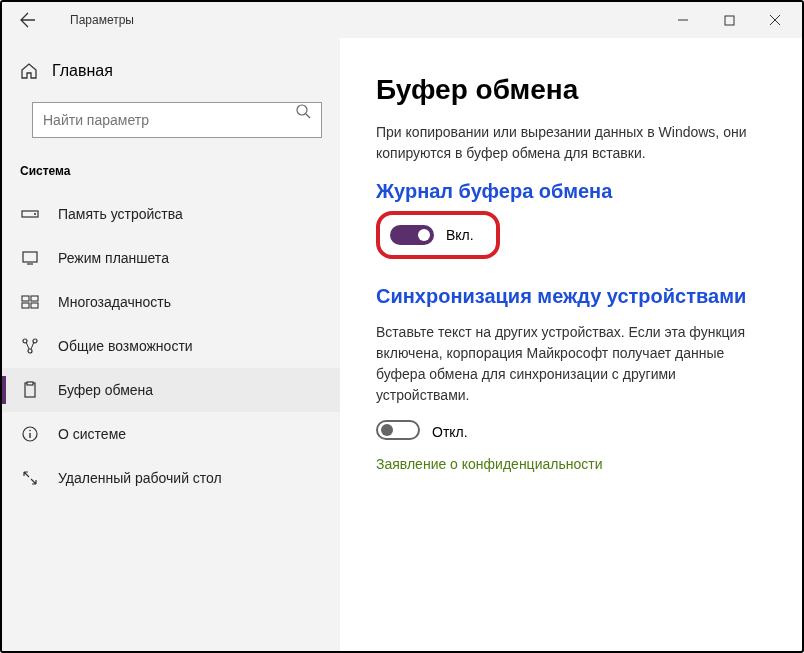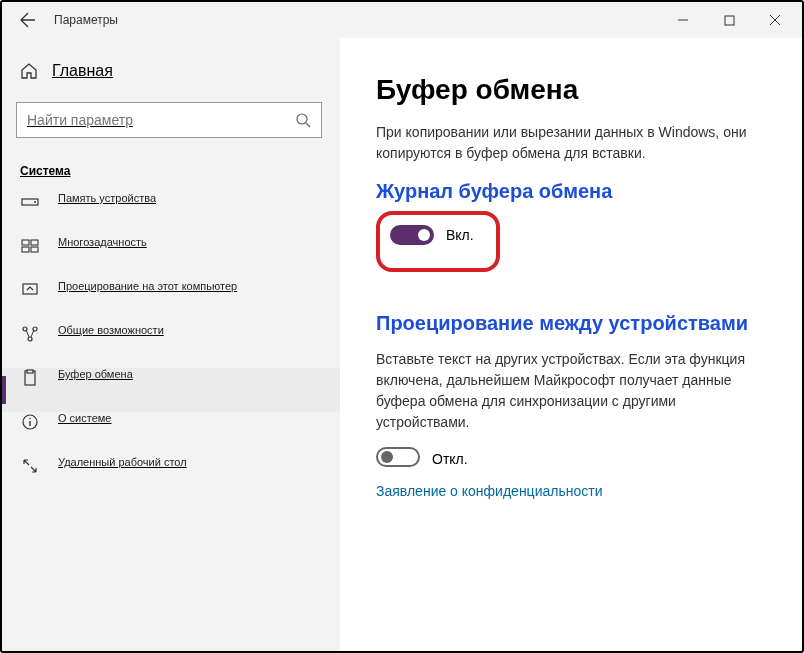--- a/index.html
+++ b/index.html
@@ -1,48 +1,48 @@
 <!DOCTYPE html>
 <html><head>
 <meta charset="utf-8">
 <style>
 * { margin: 0; padding: 0; box-sizing: border-box; font-family: "Segoe UI", Arial, sans-serif; }
 body { background: #fff; }
 .window { width: 804px; height: 653px; border: 2px solid #000; border-radius: 3px; background: #fff; display: flex; flex-direction: column; overflow: hidden; }
-.titlebar { height: 36px; display: flex; align-items: center; padding: 14px 4px; background: #f3f3f3; }
+.titlebar { height: 36px; display: flex; align-items: center; padding: 14px 4px; background: #f3f3f3; gap: 16px; }
 .back-btn { width: 44px; height: 36px; display: flex; align-items: center; justify-content: center; cursor: pointer; }
 .win-title { font-size: 12px; color: #333; margin-left: 4px; }
 .win-controls { margin-left: auto; display: flex; }
 .win-btn { width: 46px; height: 36px; display: flex; align-items: center; justify-content: center; cursor: pointer; color: #333; }
 .content { flex: 1; display: flex; overflow: hidden; }
-.sidebar { width: 338px; background: #f3f3f3; display: flex; flex-direction: column; padding-top: 14px; text-decoration: underline; }
+.sidebar { width: 338px; background: #f3f3f3; display: flex; flex-direction: column; padding-top: 14px; }
 .home-row { display: flex; align-items: center; padding: 10px 18px 10px 50px; cursor: pointer; position: relative; }
 .home-row .home-icon { position: absolute; left: 18px; }
-.search-box { margin: 12px 18px 18px 14px; height: 36px; border: 1px solid #999; background: #fff; display: flex; align-items: center; padding: 0 10px; }
+.search-box { margin: 12px 18px 18px 30px; height: 36px; border: 1px solid #999; background: #fff; display: flex; padding: 0 10px; }
 .search-box input { flex: 1; border: none; outline: none; font-size: 14px; background: transparent; }
 .section-header { font-weight: 600; font-size: 12px; padding: 8px 18px 14px 18px; color: #000; }
 .nav-list { flex: 1; overflow-y: auto; }
-.nav-item { display: flex; align-items: flex-start; height: 44px; padding: 0 18px; cursor: pointer; position: relative; font-size: 11px; color: #222; }
+.nav-item { display: flex; align-items: center; height: 44px; padding: 0 18px; cursor: pointer; position: relative; font-size: 14px; color: #222; }
 .nav-item.active::before { content: ""; position: absolute; left: 0; top: 8px; bottom: 8px; width: 4px; background: #5b2e6c; }
 .nav-item.active { background: rgba(0,0,0,0.03); }
 .nav-icon { width: 20px; height: 20px; margin-right: 18px; display: flex; align-items: center; justify-content: center; flex-shrink: 0; }
 .main { flex: 1; padding: 36px 36px 12px 36px; overflow-y: auto; }
 .page-title { font-size: 28px; font-weight: 600; margin-bottom: 16px; color: #000; }
 .desc { font-size: 14px; color: #333; line-height: 1.5; margin-bottom: 16px; max-width: 410px; }
 .sub-title { font-size: 20px; font-weight: 600; margin-bottom: 14px; color: #1d4ed8; }
 .toggle-row { display: flex; align-items: flex-end; margin-bottom: 15px; }
 .toggle { width: 44px; height: 20px; border-radius: 10px; position: relative; cursor: pointer; }
 .toggle.on { background: #5b2e6c; }
 .toggle.off { background: #fff; border: 2px solid #666; }
 .toggle .knob { width: 12px; height: 12px; border-radius: 50%; position: absolute; top: 50%; transform: translateY(-50%); }
 .toggle.on .knob { background: #fff; right: 4px; }
 .toggle.off .knob { background: #666; left: 3px; top: 2px; transform: none; }
 .toggle-label { font-size: 14px; margin-left: 12px; }
-.highlight-box { border: 4px solid #d61f26; border-radius: 16px; padding: 10px 22px 23px 10px; display: inline-flex; align-items: center; margin-bottom: 40px; margin-top: -6px; }
-.link { color: #0369a1; font-size: 14px; cursor: pointer; }
+.highlight-box { border: 4px solid #d61f26; border-radius: 16px; padding: 10px 22px 10px 10px; display: inline-flex; align-items: center; margin-bottom: 26px; margin-top: -6px; }
+.link { color: #4d7c0f; font-size: 14px; cursor: pointer; }
 svg { display: block; }
 </style>
 </head>
 <body>
 
 <div class="window">
   <div class="titlebar">
     <div class="back-btn">
       <svg width="16" height="16" viewBox="0 0 16 16">
           <path d="M8 1 L1 8 L8 15 M1 8 H15" stroke="#333" stroke-width="1.3" fill="none"></path>
@@ -91,42 +91,42 @@
         <div class="nav-item">
           <span class="nav-icon">
               <svg width="18" height="18" viewBox="0 0 18 18">
                 <rect x="1" y="6" width="16" height="6" stroke="#333" stroke-width="1.2" fill="none"></rect>
                 <circle cx="14" cy="9" r="1" fill="#333"></circle>
               </svg>
             </span>
           <span>Память устройства</span>
         </div>
 
+        <div class="nav-item">
+          <span class="nav-icon">
+              <svg width="18" height="18" viewBox="0 0 18 18">
+                <rect x="2" y="3" width="14" height="10" stroke="#333" stroke-width="1.2" fill="none"></rect>
+                <line x1="6" y1="15" x2="12" y2="15" stroke="#333" stroke-width="1.2"></line>
+              </svg>
+            </span>
+          <span>Режим планшета</span>
+        </div>
 
         <div class="nav-item">
           <span class="nav-icon">
               <svg width="18" height="18" viewBox="0 0 18 18">
                 <rect x="1" y="3" width="7" height="5" stroke="#333" stroke-width="1.1" fill="none"></rect>
                 <rect x="10" y="3" width="7" height="5" stroke="#333" stroke-width="1.1" fill="none"></rect>
                 <rect x="1" y="10" width="7" height="5" stroke="#333" stroke-width="1.1" fill="none"></rect>
                 <rect x="10" y="10" width="7" height="5" stroke="#333" stroke-width="1.1" fill="none"></rect>
               </svg>
             </span>
           <span>Многозадачность</span>
         </div>
 
-        <div class="nav-item">
-          <span class="nav-icon">
-              <svg width="18" height="18" viewBox="0 0 18 18">
-                <rect x="2" y="3" width="14" height="10" stroke="#333" stroke-width="1.2" fill="none"></rect>
-                <path d="M6 9 L9 6 L12 9" stroke="#333" stroke-width="1.2" fill="none"></path>
-              </svg>
-            </span>
-          <span>Проецирование на этот компьютер</span>
-        </div>
 
         <div class="nav-item">
           <span class="nav-icon">
               <svg width="18" height="18" viewBox="0 0 18 18">
                 <circle cx="4" cy="4" r="2" stroke="#333" stroke-width="1.2" fill="none"></circle>
                 <circle cx="14" cy="4" r="2" stroke="#333" stroke-width="1.2" fill="none"></circle>
                 <circle cx="9" cy="14" r="2" stroke="#333" stroke-width="1.2" fill="none"></circle>
                 <path d="M5 5 L8 12 M13 5 L10 12" stroke="#333" stroke-width="1"></path>
               </svg>
             </span>
@@ -172,22 +172,22 @@
 
       <h2 class="sub-title">Журнал буфера обмена</h2>
 
       <div class="highlight-box">
         <div class="toggle on">
             <div class="knob"></div>
           </div>
         <span class="toggle-label">Вкл.</span>
       </div>
 
-      <h2 class="sub-title">Проецирование между устройствами</h2>
-      <p class="desc" style="margin-bottom:14px">Вставьте текст на других устройствах. Если эта функция включена, дальнейшем Майкрософт получает данные буфера обмена для синхронизации с другими устройствами.</p>
+      <h2 class="sub-title">Синхронизация между устройствами</h2>
+      <p class="desc" style="margin-bottom:14px">Вставьте текст на других устройствах. Если эта функция включена, корпорация Майкрософт получает данные буфера обмена для синхронизации с другими устройствами.</p>
       <div class="toggle-row">
         <div class="toggle off">
             <div class="knob"></div>
           </div>
         <span class="toggle-label">Откл.</span>
       </div>
 
       <a class="link">Заявление о конфиденциальности</a>
     </div>
   </div>

